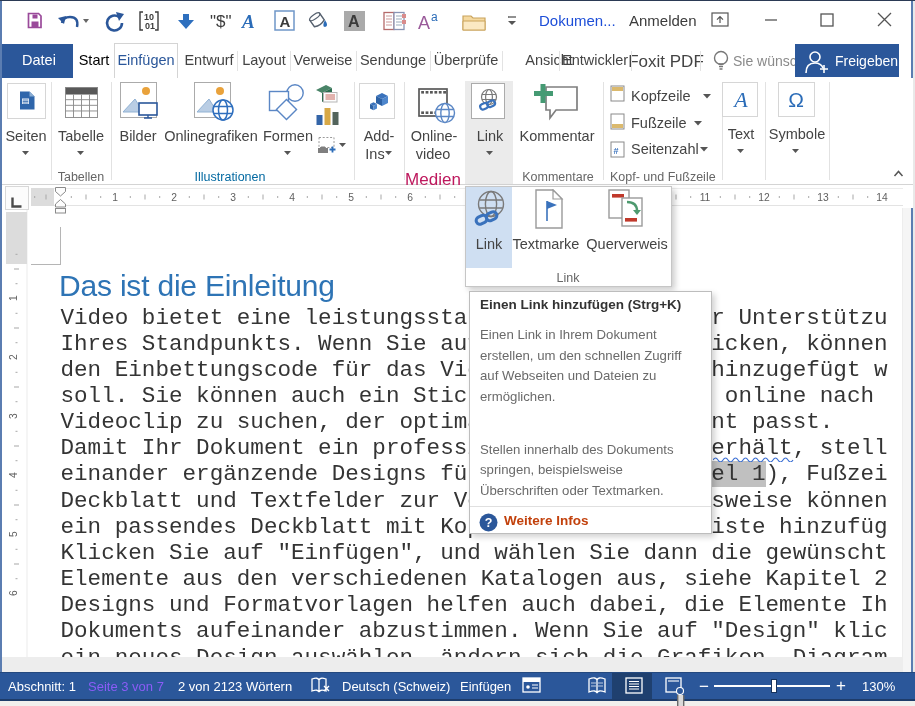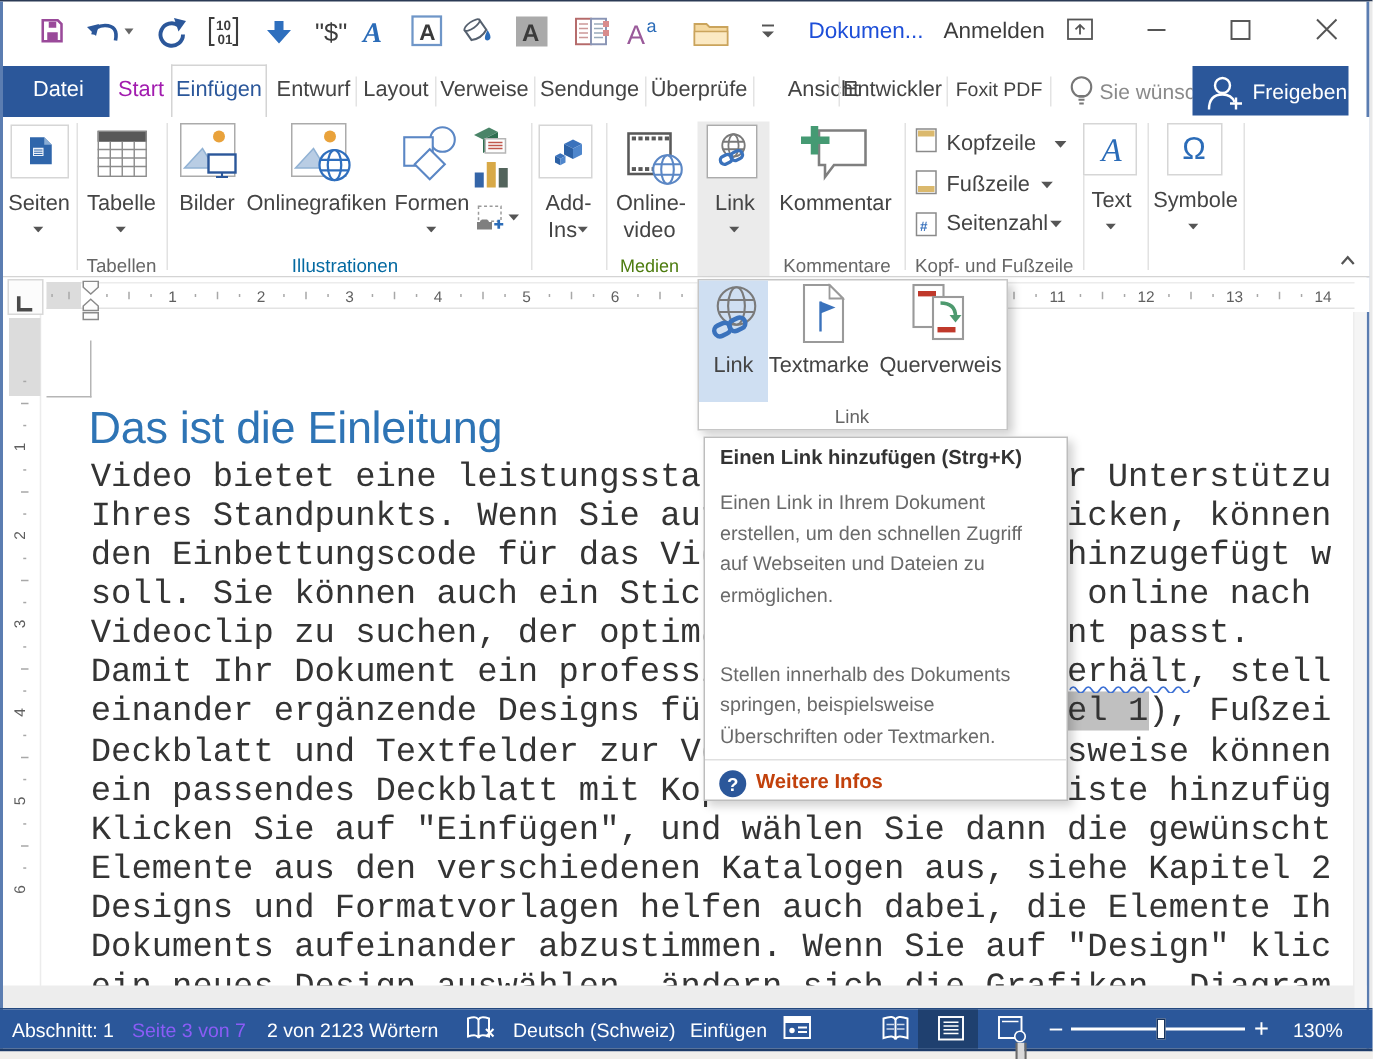--- a/index.html
+++ b/index.html
@@ -73,30 +73,30 @@
 <svg class="abs" style="left:700px;top:0;" width="215" height="42" viewBox="0 0 215 42">
  <rect x="12" y="13" width="16" height="13" fill="none" stroke="#555" stroke-width="1.2"></rect>
  <path d="M20 23 v-6 m-3 2.6 l3 -3 3 3" stroke="#555" stroke-width="1.2" fill="none"></path>
  <line x1="65" y1="20" x2="77" y2="20" stroke="#555" stroke-width="1.3"></line>
  <rect x="121" y="14" width="12" height="12" fill="none" stroke="#555" stroke-width="1.3"></rect>
  <path d="M178 13 l13 13 m0 -13 l-13 13" stroke="#555" stroke-width="1.3"></path>
 </svg>
 <div class="abs" style="left:2px;top:44px;width:71px;height:34px;background:#2b579a;"></div>
 <div class="txt" style="left:22px;top:52px;font-size:14.5px;color:#fff;">Datei</div>
 <div class="abs" style="left:114px;top:43px;width:64px;height:35px;background:#fff;border:1px solid #d4d4d4;border-bottom:none;box-sizing:border-box;"></div>
-<div class="txt" style="left:94px;top:52px;font-size:14.5px;color:#a21caf;transform:translateX(-50%);">Start</div>
+<div class="txt" style="left:94px;top:52px;font-size:14.5px;color:#000000;transform:translateX(-50%);">Start</div>
 <div class="txt" style="left:146px;top:52px;font-size:14.5px;color:#2b579a;transform:translateX(-50%);">Einfügen</div>
 <div class="txt" style="left:209px;top:52px;font-size:14.5px;color:#444;transform:translateX(-50%);">Entwurf</div>
 <div class="txt" style="left:264px;top:52px;font-size:14.5px;color:#444;transform:translateX(-50%);">Layout</div>
 <div class="txt" style="left:323px;top:52px;font-size:14.5px;color:#444;transform:translateX(-50%);">Verweise</div>
 <div class="txt" style="left:393px;top:52px;font-size:14.5px;color:#444;transform:translateX(-50%);">Sendunge</div>
 <div class="txt" style="left:466px;top:52px;font-size:14.5px;color:#444;transform:translateX(-50%);">Überprüfe</div>
 <div class="txt" style="left:549px;top:52px;font-size:14.5px;color:#444;transform:translateX(-50%);">Ansicht</div>
 <div class="txt" style="left:595px;top:52px;font-size:14.5px;color:#444;transform:translateX(-50%);">Entwickler</div>
-<div class="txt" style="left:666px;top:52px;font-size:13px;color:#444;transform:translateX(-50%);">Foxit PDF</div>
+<div class="txt" style="left:666px;top:52px;font-size:17px;color:#444;transform:translateX(-50%);">Foxit PDF</div>
 <div class="abs" style="left:237px;top:51px;width:1px;height:20px;background:#e3e3e3;"></div>
 <div class="abs" style="left:290px;top:51px;width:1px;height:20px;background:#e3e3e3;"></div>
 <div class="abs" style="left:356px;top:51px;width:1px;height:20px;background:#e3e3e3;"></div>
 <div class="abs" style="left:430px;top:51px;width:1px;height:20px;background:#e3e3e3;"></div>
 <div class="abs" style="left:502px;top:51px;width:1px;height:20px;background:#e3e3e3;"></div>
 <div class="abs" style="left:559px;top:51px;width:1px;height:20px;background:#e3e3e3;"></div>
 <div class="abs" style="left:631px;top:51px;width:1px;height:20px;background:#e3e3e3;"></div>
 <div class="abs" style="left:700px;top:51px;width:1px;height:20px;background:#e3e3e3;"></div>
 <svg class="abs" style="left:710px;top:46px;" width="24" height="28" viewBox="0 0 24 28">
  <circle cx="11" cy="12" r="6.5" fill="none" stroke="#777" stroke-width="1.4"></circle>
@@ -215,21 +215,21 @@
         <rect x="25.2" y="23.4" width="2.8" height="2.6"></rect>
  </g>
  <g fill="#fff" stroke="#5b87c5" stroke-width="1.4">
   <circle cx="27" cy="25" r="9.5"></circle>
   <ellipse cx="27" cy="25" rx="4.2" ry="9.5"></ellipse>
   <path d="M18 21.5 h18 M18 28.5 h18" fill="none"></path>
  </g>
 </svg>
 <div class="txt" style="left:434px;top:128px;font-size:14.5px;color:#444;transform:translateX(-50%);">Online-</div>
 <div class="txt" style="left:433px;top:146px;font-size:14.5px;color:#444;transform:translateX(-50%);">video</div>
-<div class="txt" style="left:433px;top:169.5px;font-size:12px;color:#4d7c0f;transform:translateX(-50%);">Medien</div>
+<div class="txt" style="left:433px;top:169.5px;font-size:17px;color:#be185d;transform:translateX(-50%);">Medien</div>
 <div class="abs" style="left:471px;top:83px;width:34px;height:36px;background:#fff;border:1px solid #ababab;box-sizing:border-box;"></div>
 <svg class="abs" style="left:477px;top:88px;" width="24" height="26" viewBox="0 0 24 26">
  <g fill="none" stroke="#7a7a7a" stroke-width="1.2">
   <circle cx="12" cy="9" r="7.5"></circle>
   <ellipse cx="12" cy="9" rx="3.4" ry="7.5"></ellipse>
   <path d="M5 6.5 h14 M5 11.5 h14"></path>
  </g>
  <g fill="none" stroke="#3a72bc" stroke-width="2.2">
   <rect x="3" y="15.5" width="8" height="5.5" rx="2.7" transform="rotate(-25 7 18)"></rect>
   <rect x="10" y="13" width="8" height="5.5" rx="2.7" transform="rotate(-25 14 15.5)"></rect>

